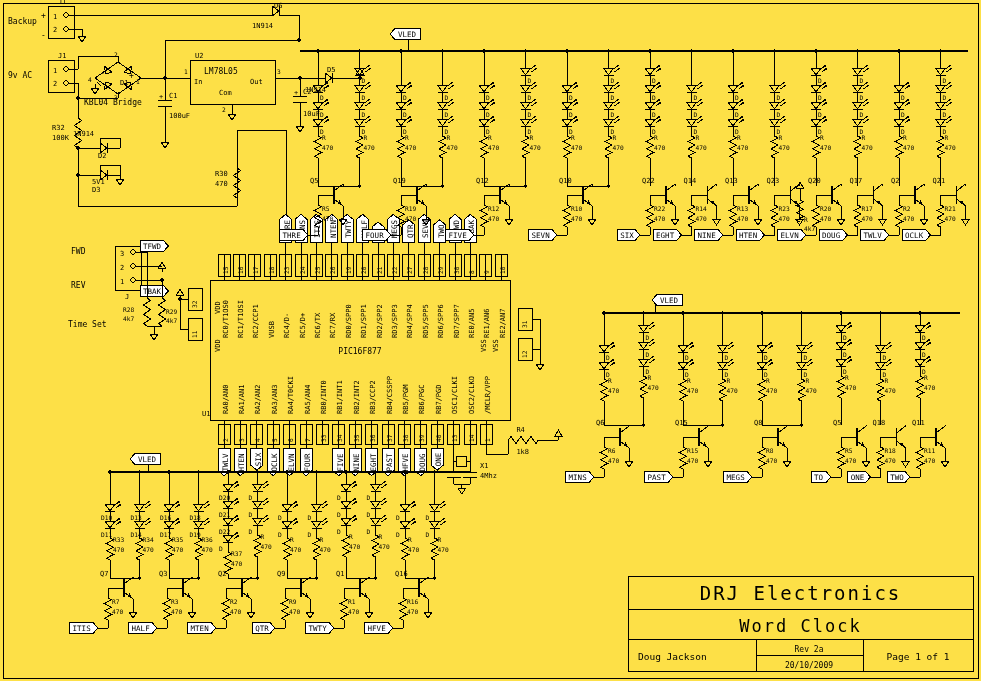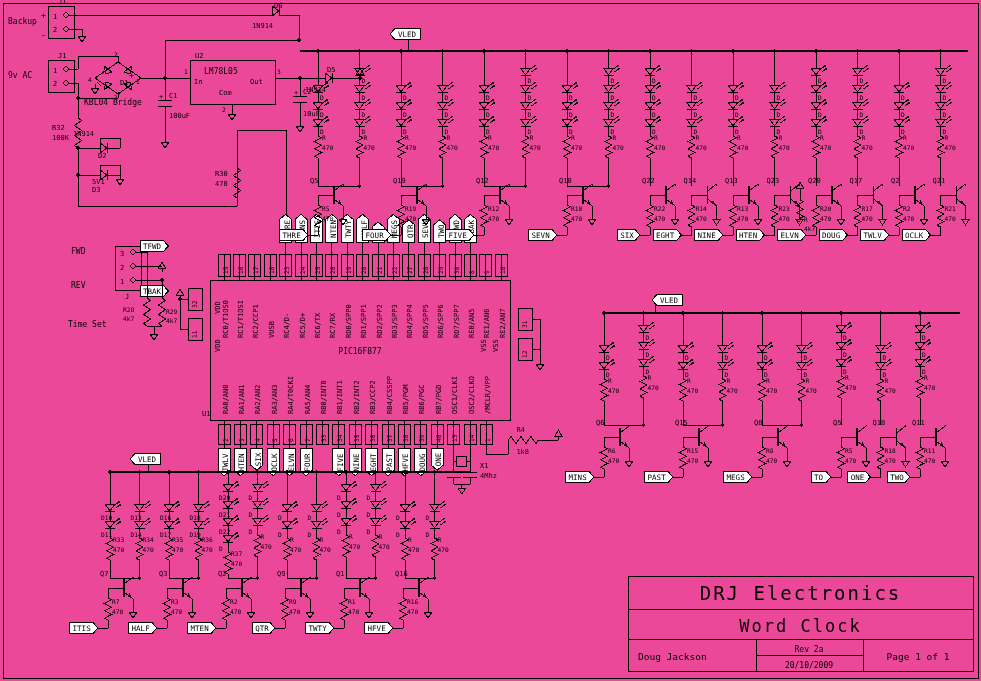--- a/index.html
+++ b/index.html
@@ -1,19 +1,19 @@
 <!DOCTYPE html>
 <html><head>
 <meta charset="utf-8">
 <title>Word Clock Schematic</title>
 <style>
   html,body{margin:0;padding:0;background:#fff;}
   body{width:981px;height:681px;overflow:hidden;
        font-family:"DejaVu Sans Mono","Liberation Mono",monospace;color:#000;}
-  #sheet{position:relative;width:981px;height:681px;background:#ec4899;}
+  #sheet{position:relative;width:981px;height:681px;background:#fde047;}
   svg{display:block;}
   text{font-family:"DejaVu Sans Mono","Liberation Mono",monospace;fill:#000;}
   .t{font-size:8px;}
   .t7{font-size:7px;}
   .t6{font-size:6.2px;}
   .lbl{font-size:7.5px;}
   .big{font-size:19px;letter-spacing:2px;}
   .big2{font-size:17px;letter-spacing:2px;}
   .tb{font-size:9.5px;}
   .tbs{font-size:8px;}

